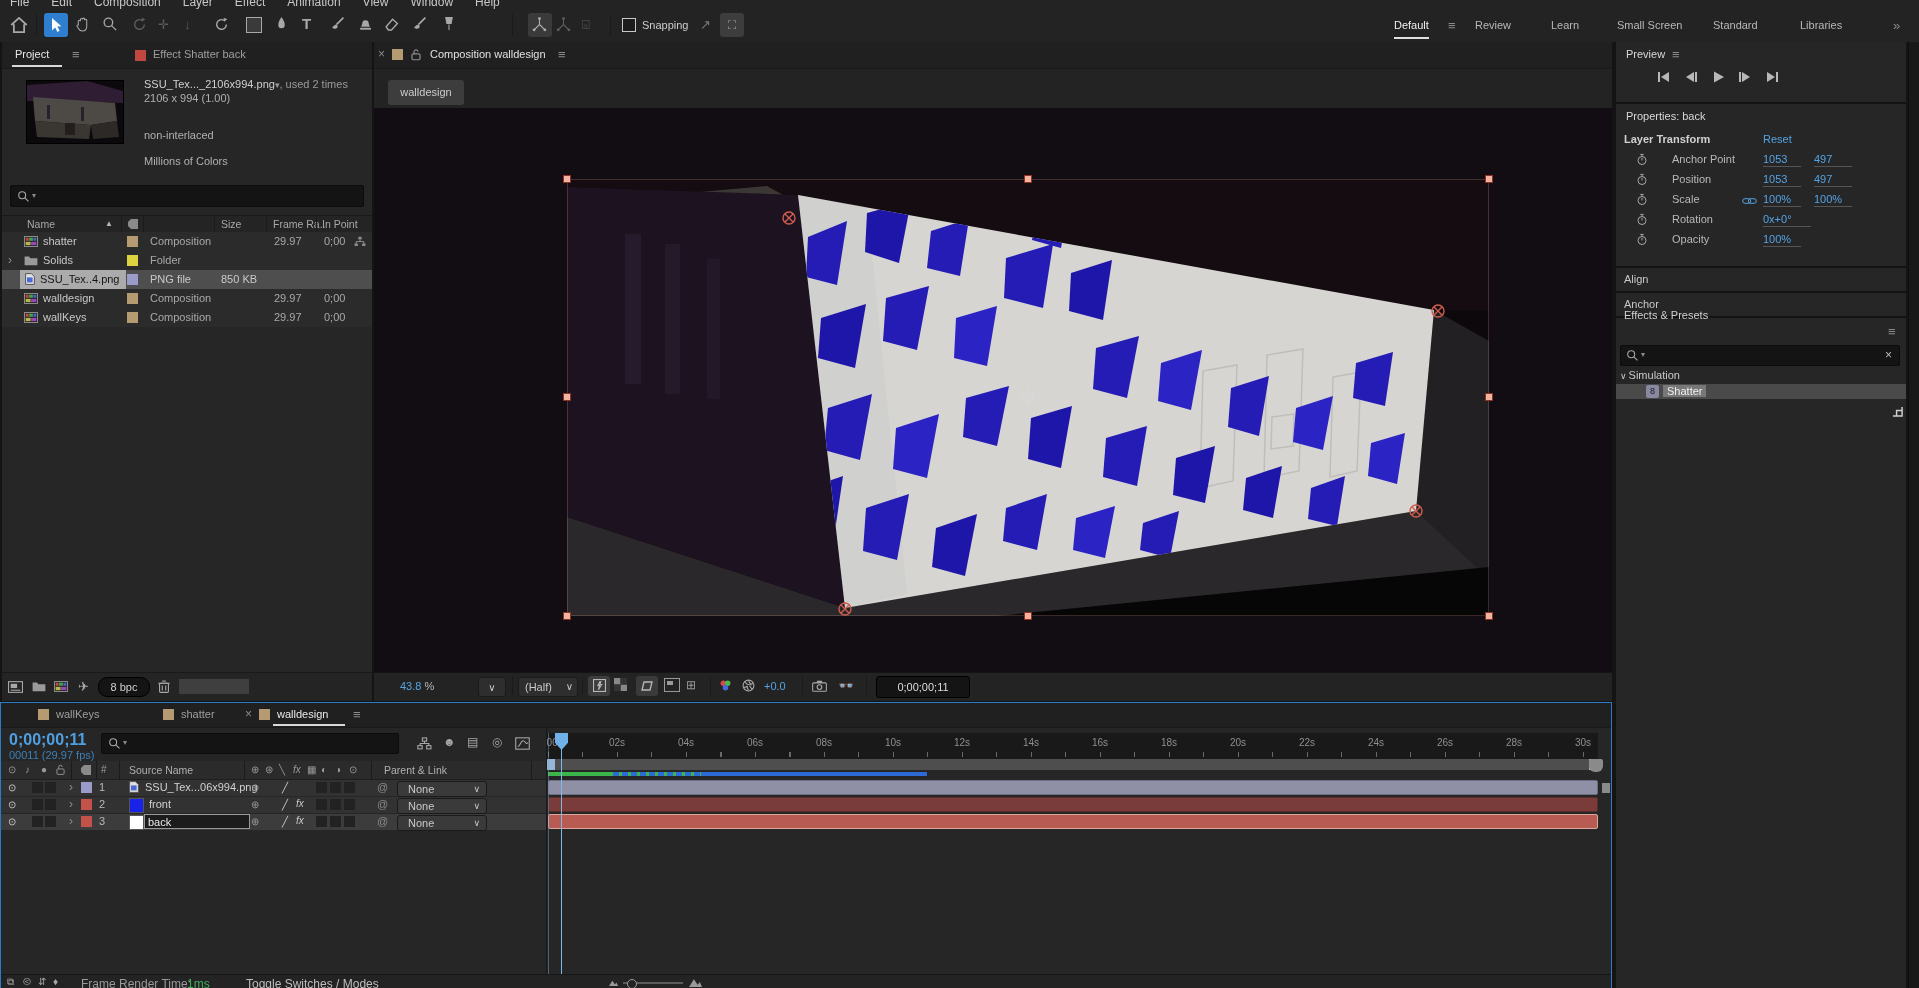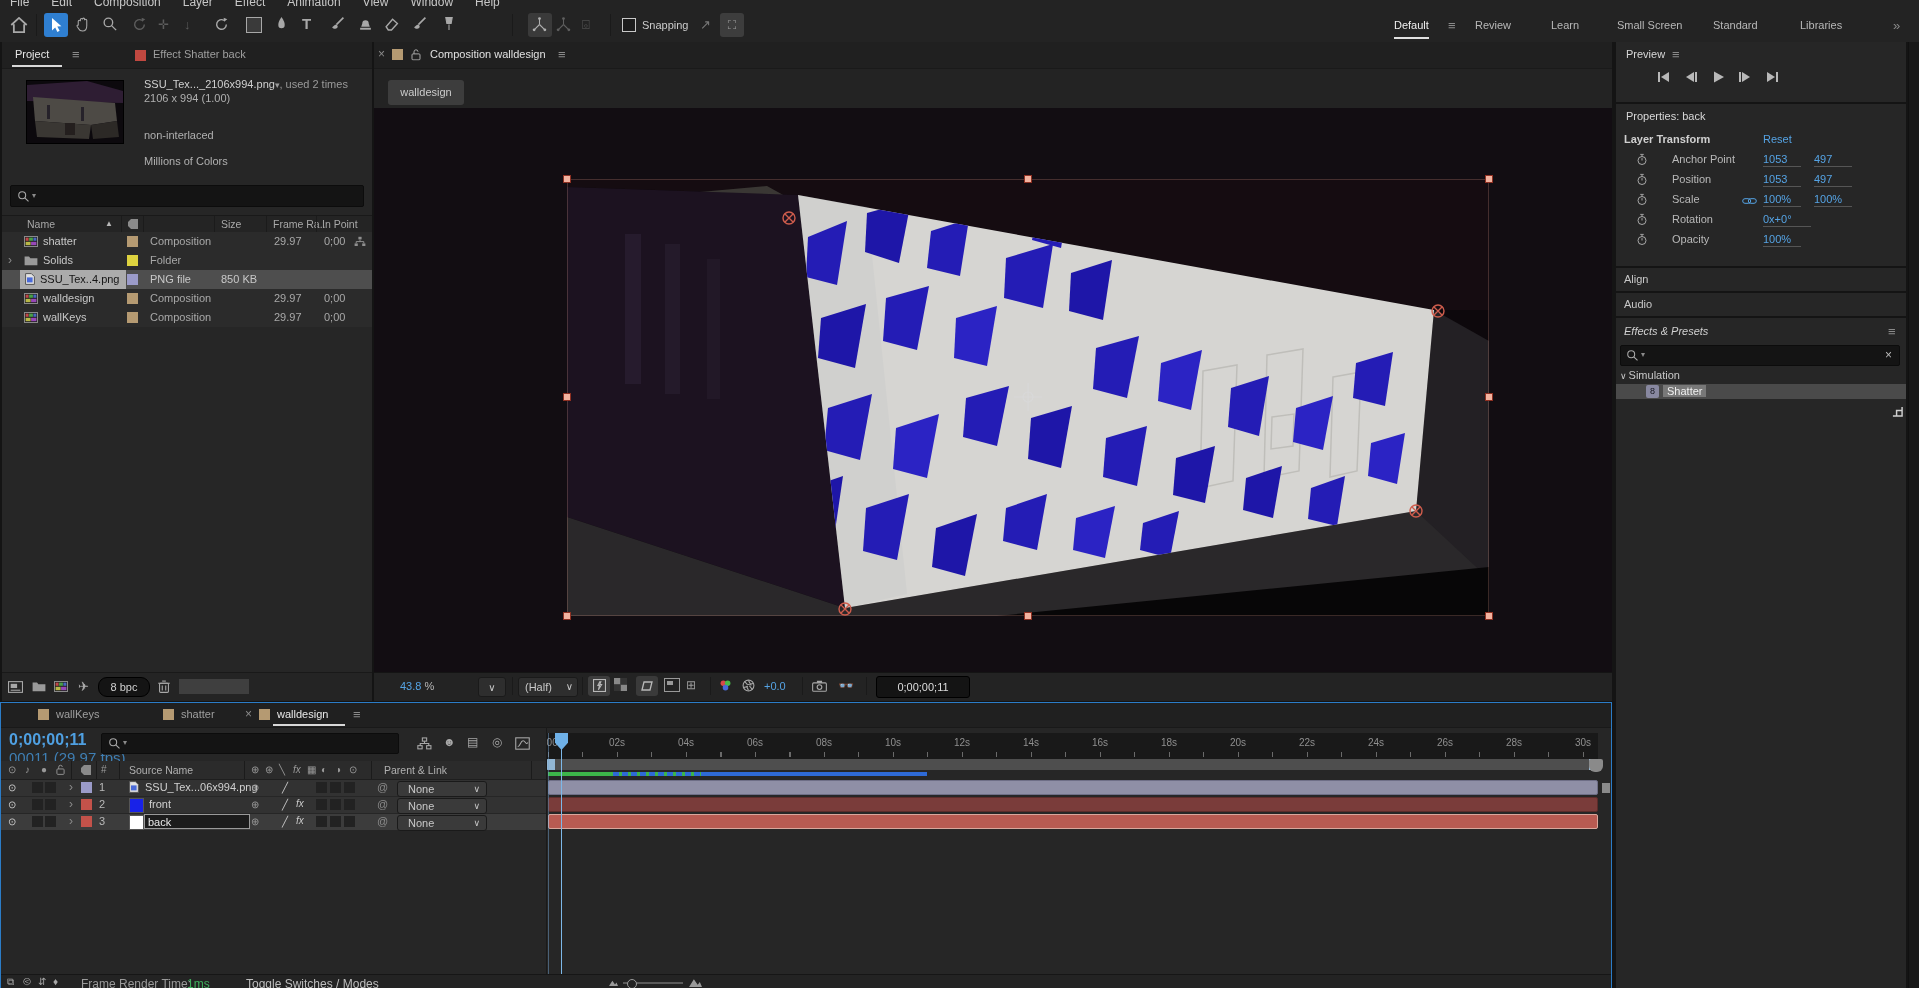--- a/index.html
+++ b/index.html
@@ -608,23 +608,23 @@
       <svg class="p ico" width="12" height="13" viewBox="0 0 12 12" style="left:20px;top:1px;">
           <use href="#i-stopwatch"></use>
         </svg>
       <span class="p tx" style="left:56px;top:1px;color:#b8b8b8;">Opacity</span>
       <span class="p tx vals" style="left:147px;top:1px;min-width:38px;display:inline-block;">100%</span>
     </div>
 
     <div class="p" style="left:0;top:224px;width:290px;height:2px;background:#141414;"></div>
     <span class="p tx" style="left:8px;top:231px;color:#c8c8c8;">Align</span>
     <div class="p" style="left:0;top:249px;width:290px;height:2px;background:#141414;"></div>
-    <span class="p tx" style="left:8px;top:256px;color:#c8c8c8;">Audio</span>
+    <span class="p tx" style="left:8px;top:256px;color:#c8c8c8;">Anchor</span>
     <div class="p" style="left:0;top:274px;width:290px;height:2px;background:#141414;"></div>
-    <span class="p tx" style="left:8px;top:283px;color:#d0d0d0;font-style:italic;">Effects &amp; Presets</span>
+    <span class="p tx" style="left:8px;top:267px;color:#d0d0d0;">Effects &amp; Presets</span>
     <span class="p tx dim" style="left:272px;top:282px;font-size:13px;">≡</span>
 
     <div class="p searchbox" style="left:4px;top:303px;width:278px;height:19px;">
       <svg width="13" height="13" viewBox="0 0 12 12" class="p ico" style="left:5px;top:3px;">
           <use href="#i-mag"></use>
         </svg>
       <span class="p dim" style="left:20px;top:4px;font-size:8px;">▾</span>
       <span class="p" style="left:264px;top:2px;color:#bbb;font-size:12px;">×</span>
     </div>
 
@@ -650,21 +650,21 @@
       <div class="p" style="left:162px;top:6px;width:11px;height:11px;background:#b59a72;"></div>
       <span class="p tx" style="left:180px;top:5px;color:#9f9f9f;">shatter</span>
       <span class="p tx dim" style="left:244px;top:4px;font-size:12px;">×</span>
       <div class="p" style="left:258px;top:6px;width:11px;height:11px;background:#b59a72;"></div>
       <span class="p tx" style="left:276px;top:5px;color:#e8e8e8;">walldesign</span>
       <div class="p" style="left:272px;top:21px;width:72px;height:2px;background:#d8d8d8;"></div>
       <span class="p tx dim" style="left:352px;top:4px;font-size:13px;">≡</span>
     </div>
 
     <span class="p tx" style="left:8px;top:28px;font-size:16px;font-weight:bold;color:#4fa0e2;">0;00;00;11</span>
-    <span class="p tx" style="left:8px;top:46px;font-size:15px;color:#3f7fb4;">00011 (29.97 fps)</span>
+    <span class="p tx" style="left:8px;top:46px;font-size:11px;color:#3f7fb4;">00011 (29.97 fps)</span>
 
     <div class="p searchbox" style="left:100px;top:30px;width:296px;height:19px;">
       <svg width="13" height="13" viewBox="0 0 12 12" class="p ico" style="left:6px;top:3px;">
           <use href="#i-mag"></use>
         </svg>
       <span class="p dim" style="left:21px;top:4px;font-size:8px;">▾</span>
     </div>
     <svg class="p ico" width="15" height="13" viewBox="0 0 14 12" style="left:416px;top:34px;">
         <use href="#i-flow"></use>
       </svg>

